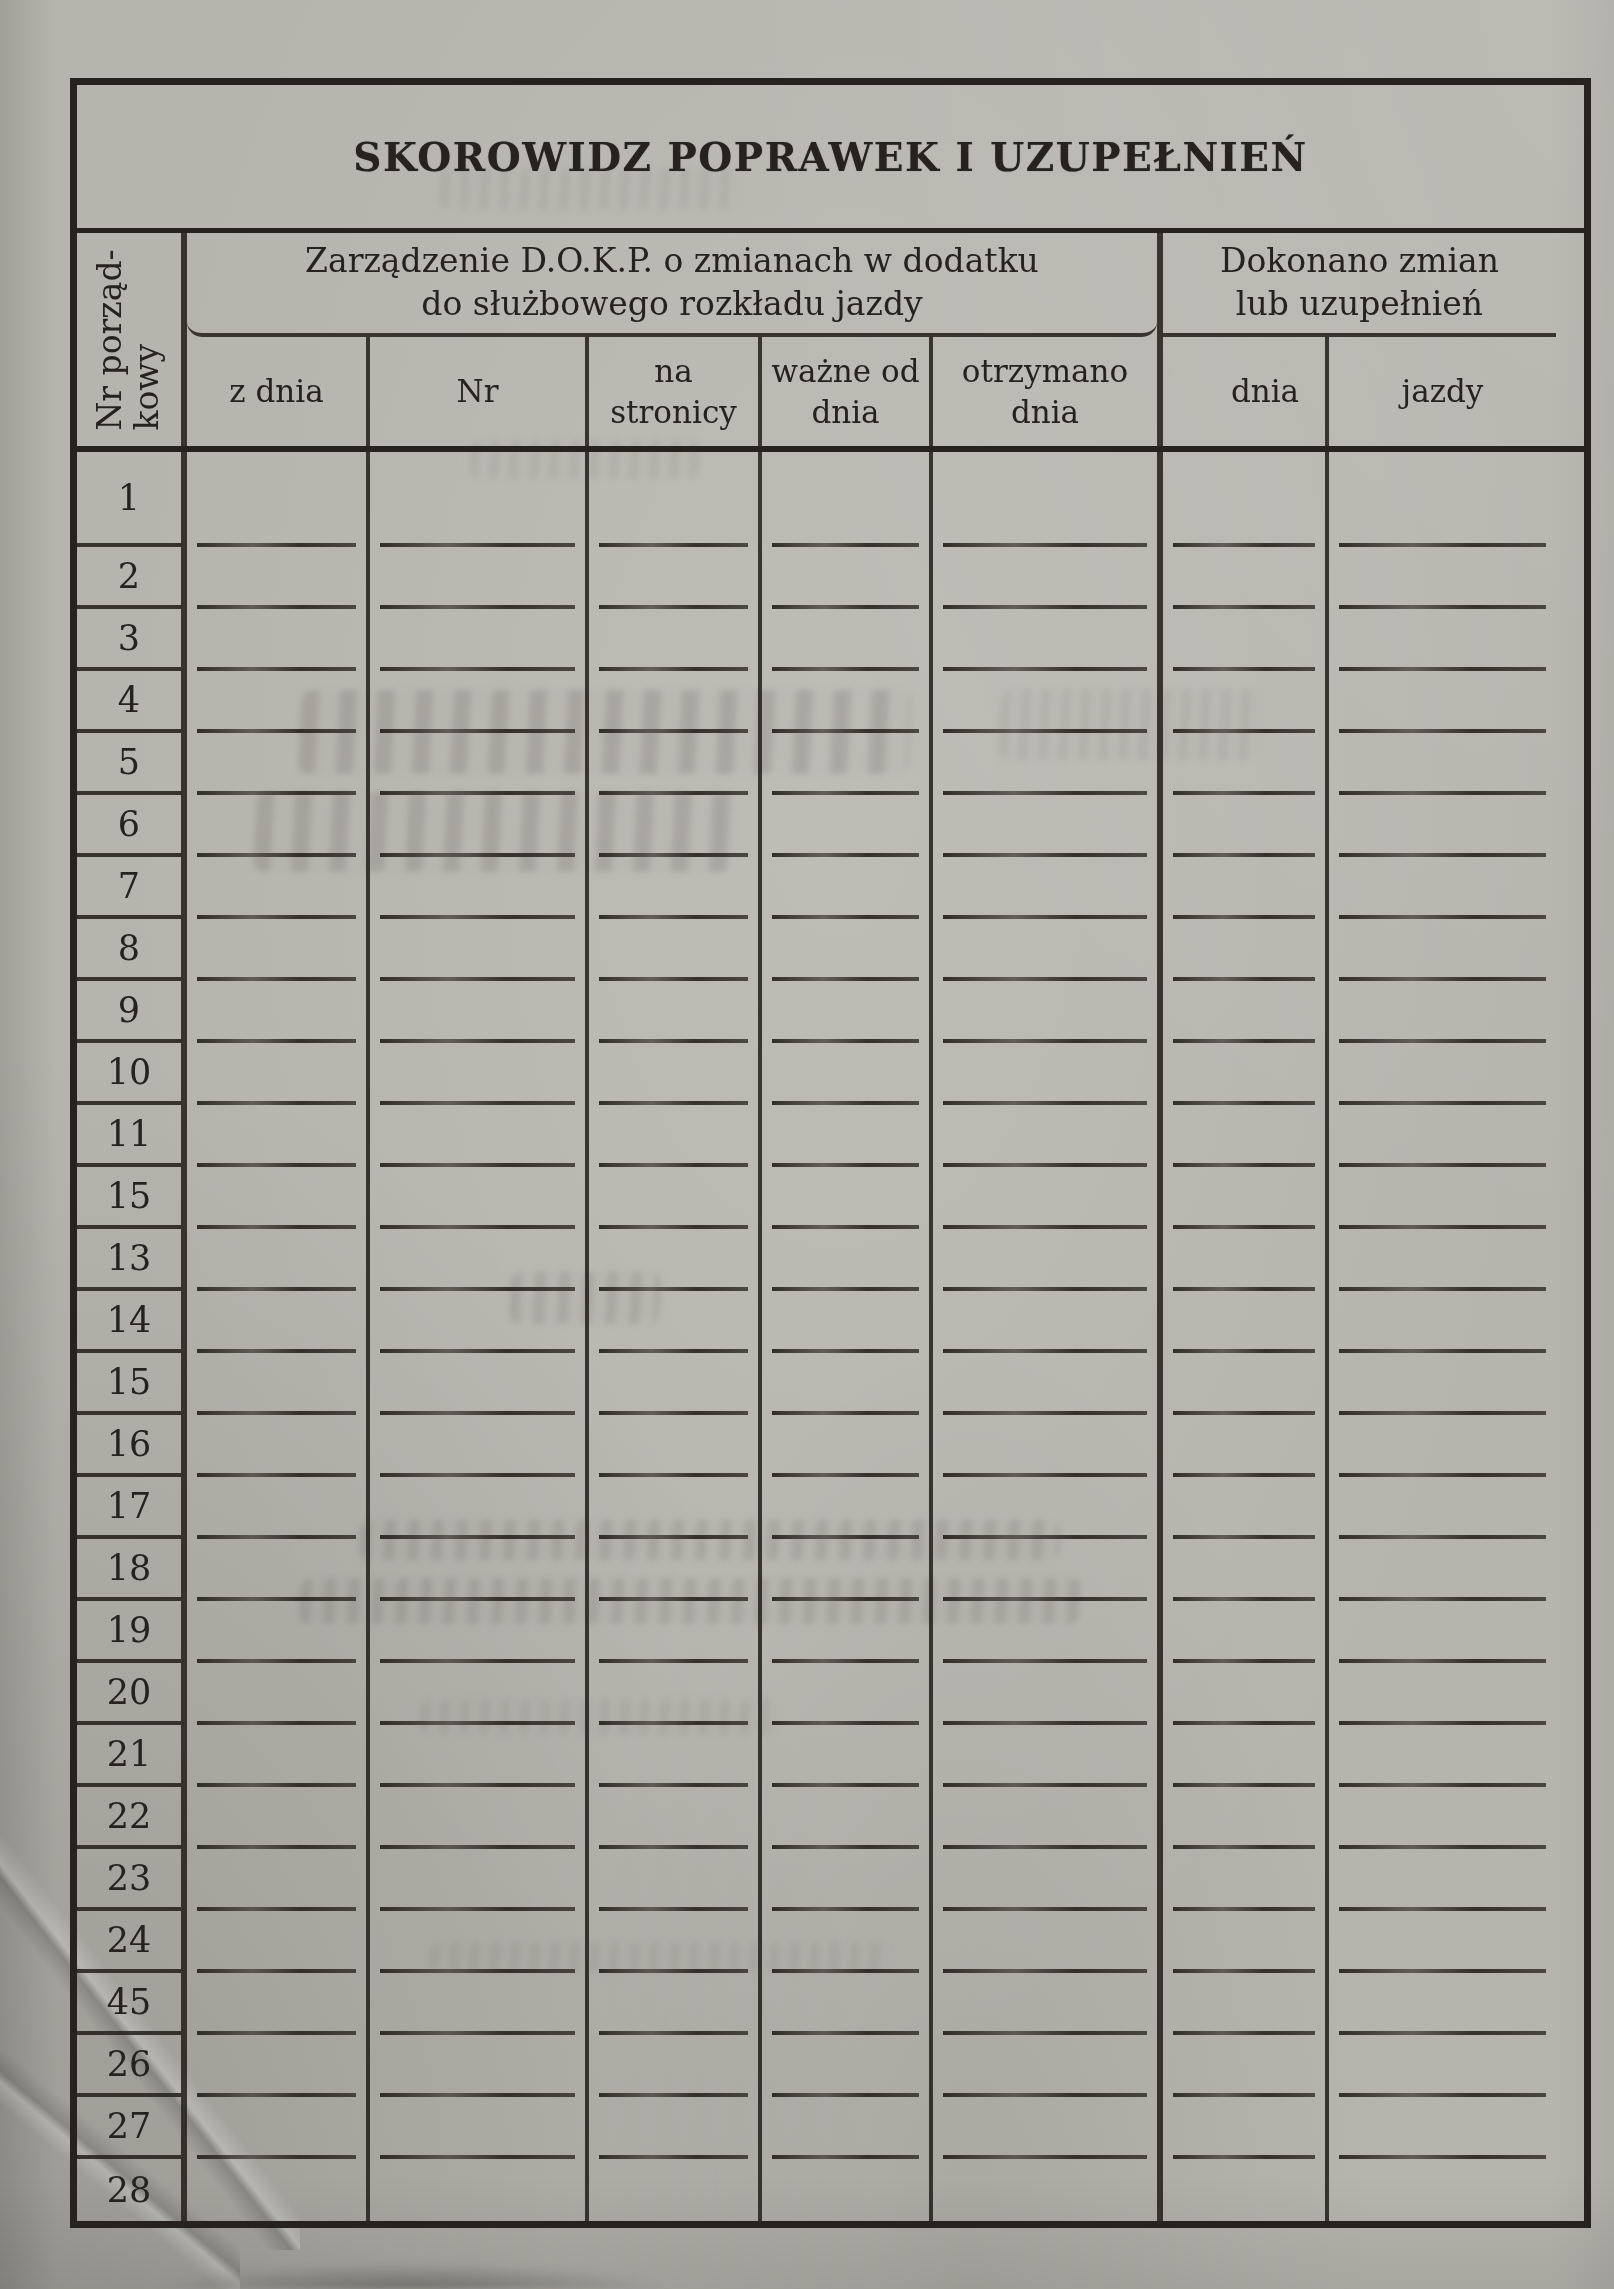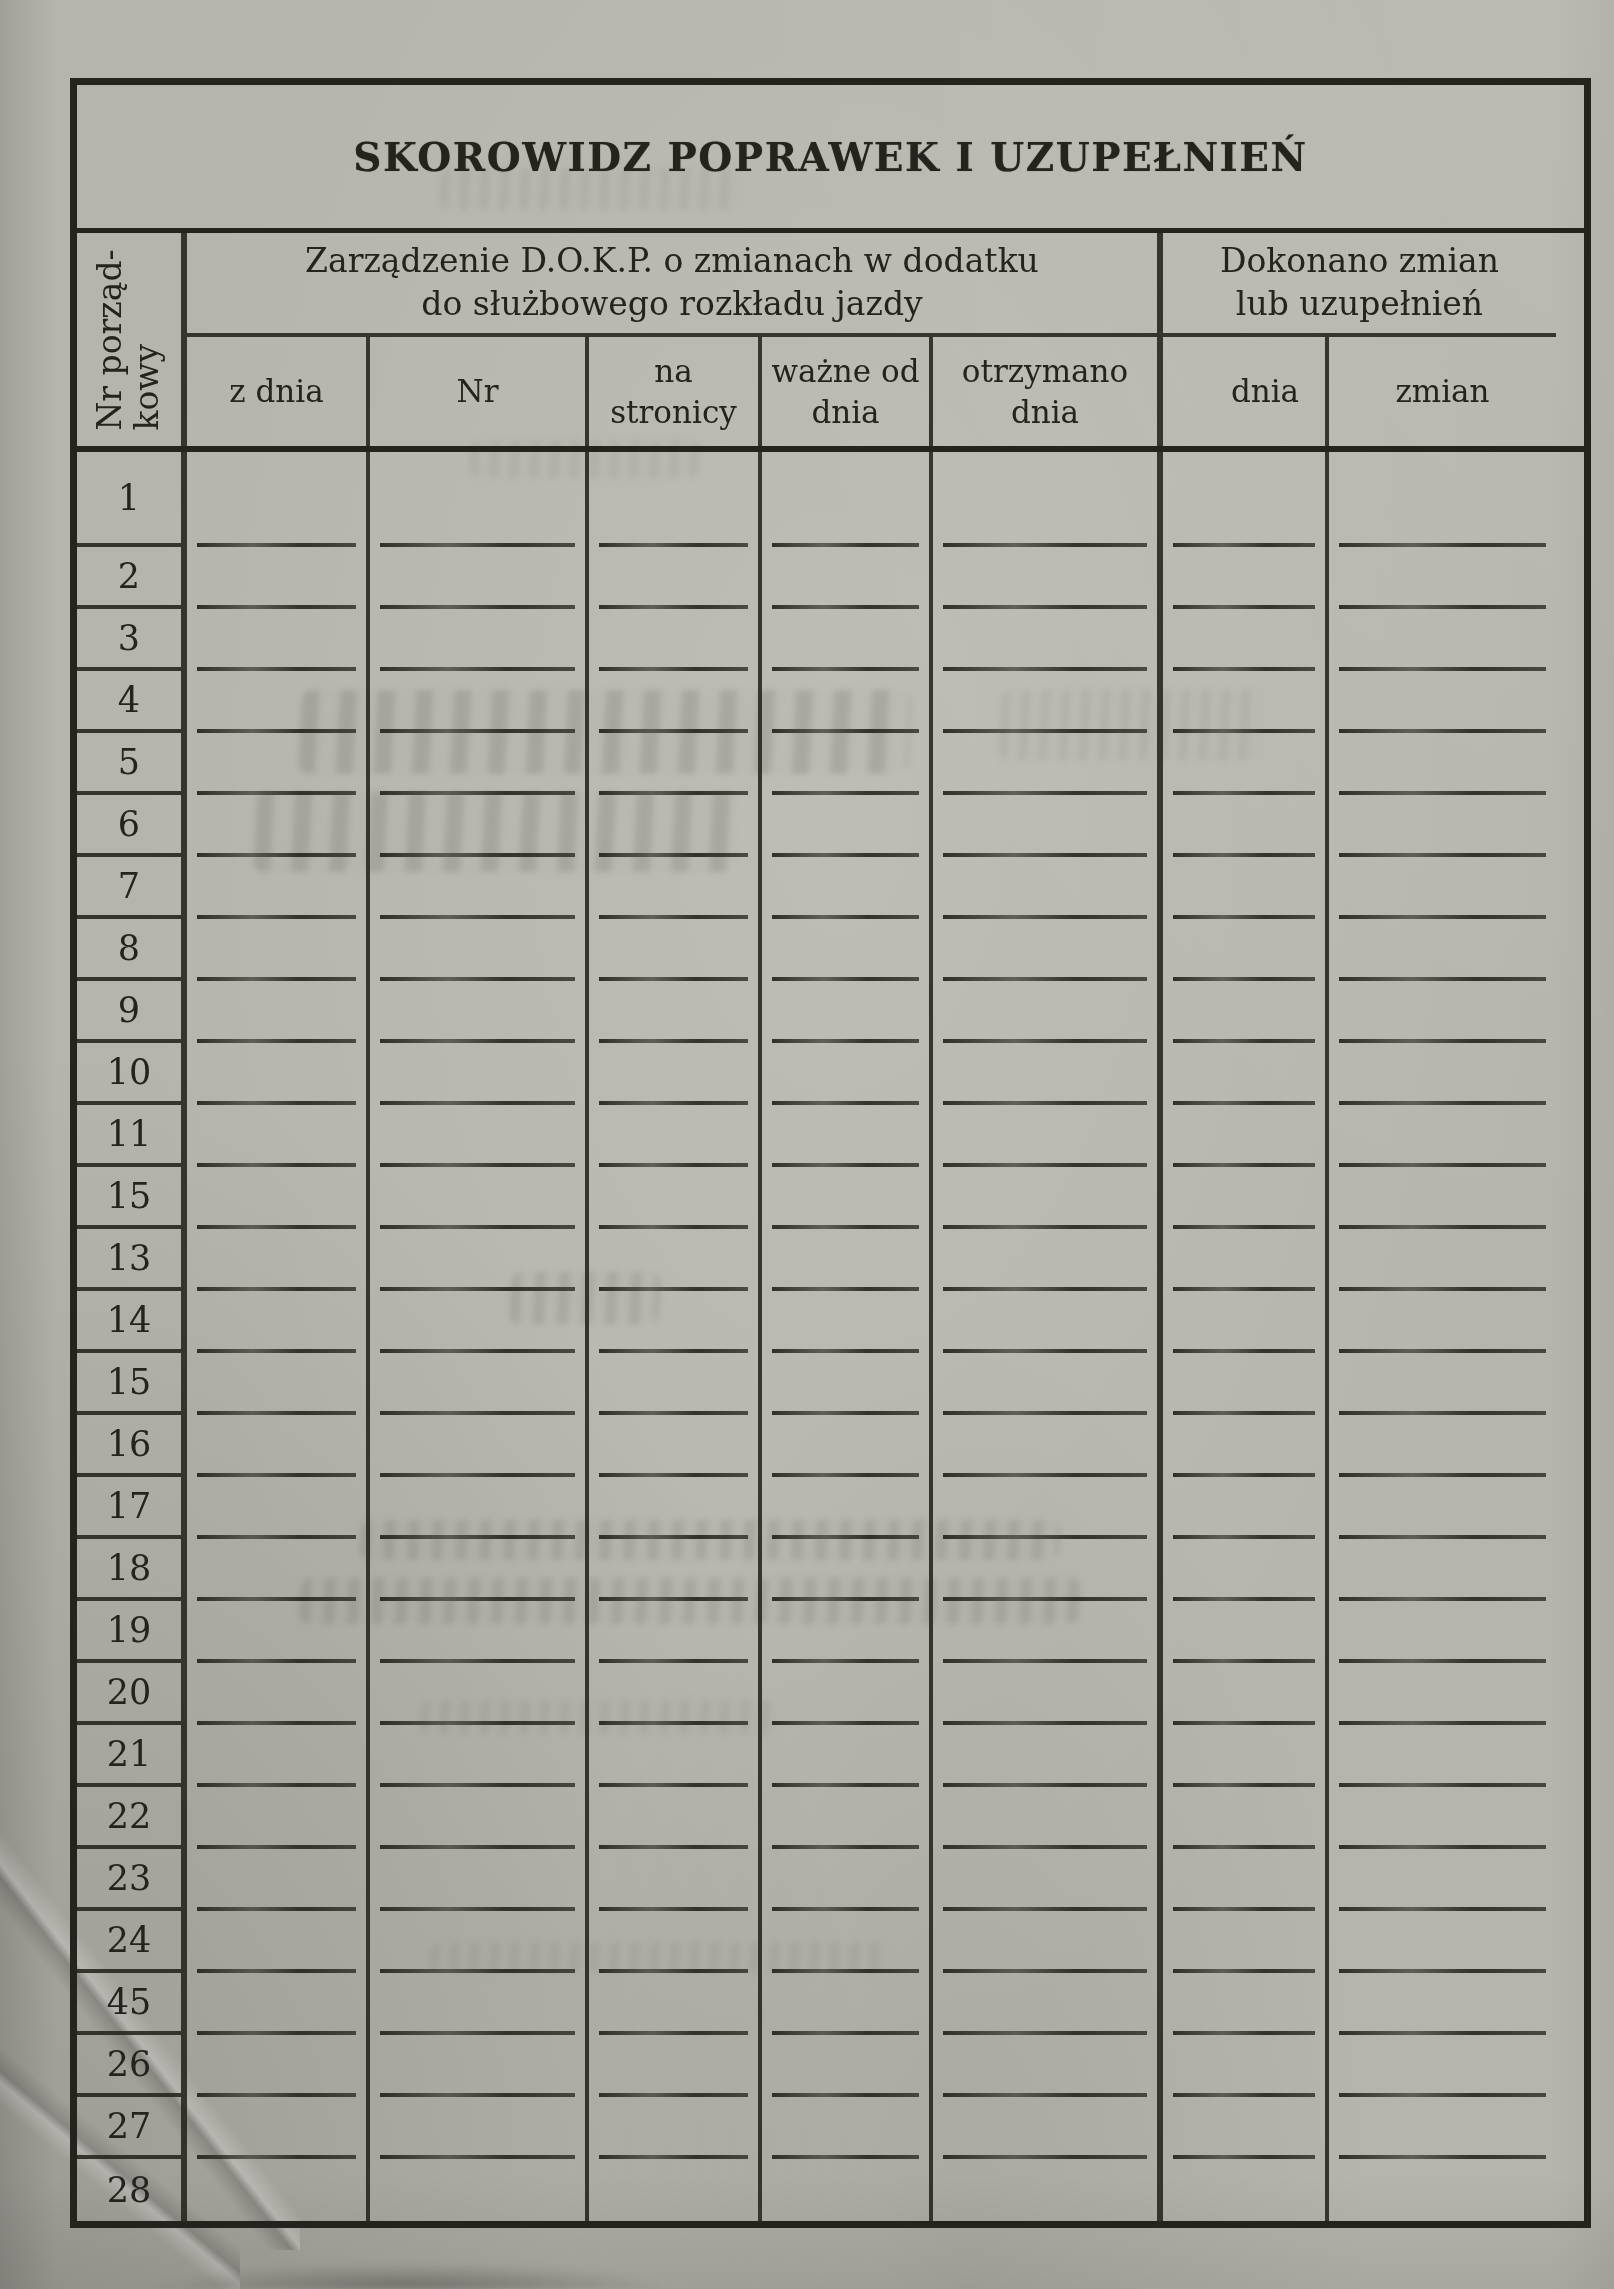--- a/index.html
+++ b/index.html
@@ -52,21 +52,21 @@
     border-top:5px solid var(--ink);
     border-bottom:6px solid var(--ink);
     font-size:33px;
   }
   .hcell{display:flex;align-items:center;justify-content:center;text-align:center;line-height:1.3;}
   .nr-head{grid-column:1;grid-row:1/3;border-right:6px solid var(--line);}
   .rot{
     transform:rotate(-90deg);
     white-space:nowrap;text-align:left;line-height:1.12;font-size:33px;
   }
-  .group-1{grid-column:2/7;grid-row:1;border-bottom:4px solid var(--line);}
+  .group-1{grid-column:2/7;grid-row:1;border-bottom:4px solid var(--line);border-radius:15px;}
   .group-2{grid-column:7/9;grid-row:1;border-left:6px solid var(--line);border-bottom:4px solid var(--line);}
   .sub{grid-row:2;font-size:31px;padding:0 6px;}
   .sub.c3,.sub.c4,.sub.c5,.sub.c6,.sub.c8{border-left:4px solid var(--line);}
   .sub.c7{border-left:6px solid var(--line);padding-left:48px;}
   
   .body-grid{position:relative;}
   .body-row{
     display:grid;
     grid-template-columns:110px 179px 219px 173px 171px 228px 168px 231px;
     height:62px;
@@ -170,21 +170,21 @@
           <div>lub uzupełnień</div>
         </div>
       </div>
 
       <div class="hcell sub c2">z dnia</div>
       <div class="hcell sub c3">Nr</div>
       <div class="hcell sub c4">na stronicy</div>
       <div class="hcell sub c5">ważne od dnia</div>
       <div class="hcell sub c6">otrzymano dnia</div>
       <div class="hcell sub c7">dnia</div>
-      <div class="hcell sub c8">zmian</div>
+      <div class="hcell sub c8">jazdy</div>
     </div>
 
     <div class="body-grid" id="table-body">
         <div class="body-row first">
           <div class="bcell nrcell">1</div>
           <div class="bcell c2"></div>
           <div class="bcell c3"></div>
           <div class="bcell c4"></div>
           <div class="bcell c5"></div>
           <div class="bcell c6"></div>

